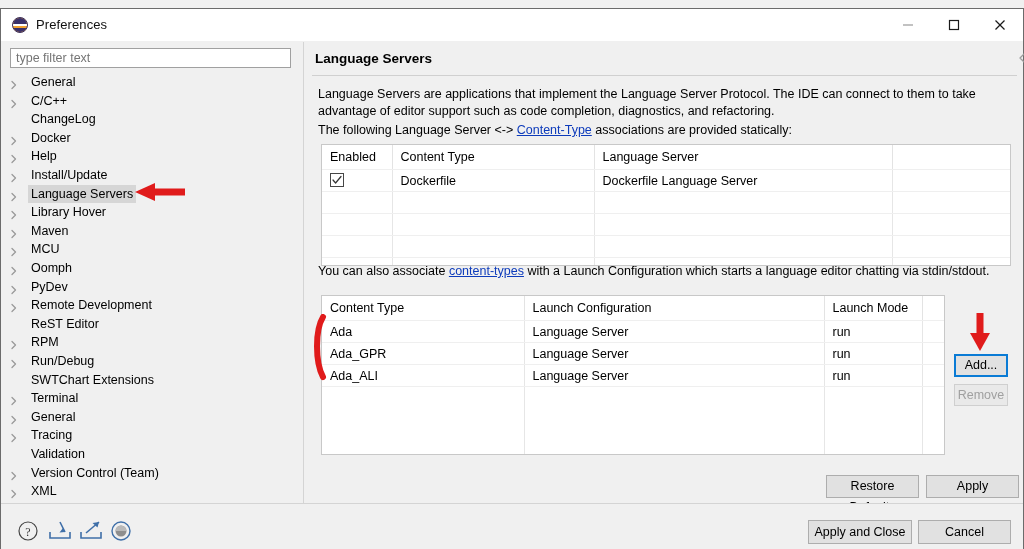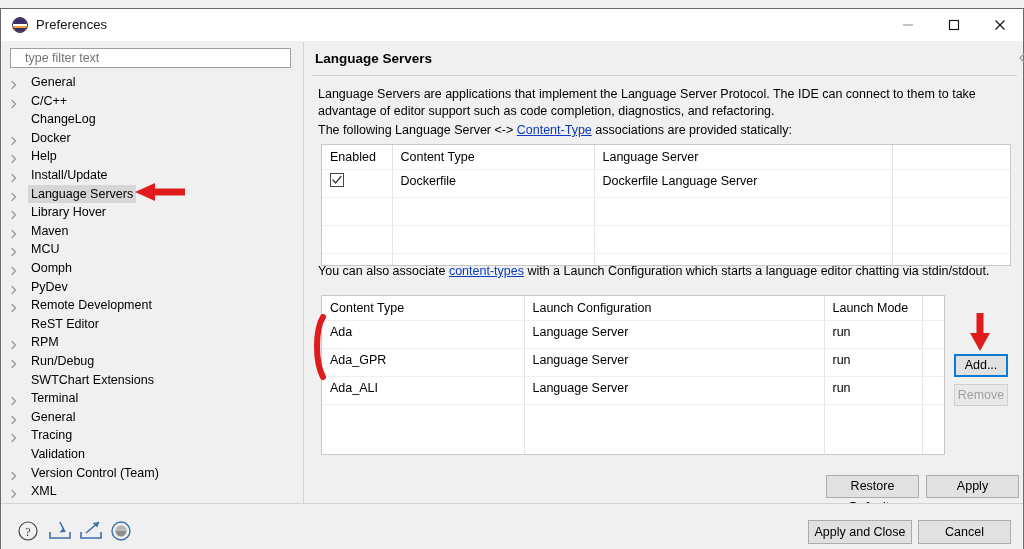--- a/index.html
+++ b/index.html
@@ -23,21 +23,21 @@
   .wbtn{position:absolute;top:0;width:46px;height:31px;cursor:default;}
   .wbtn svg{position:absolute;left:50%;top:50%;transform:translate(-50%,-50%);}
   #w-min{right:92px;}
   #w-max{right:46px;}
   #w-close{right:0px;}
 
   
   .filter{position:absolute;left:9px;top:39px;width:281px;height:20px;
      border:1px solid #a0a0a0;background:#fff;box-sizing:border-box;}
   .filter input{border:0;outline:0;width:100%;height:100%;box-sizing:border-box;
-     padding:0 14px;font-family:"Liberation Sans",sans-serif;font-size:12.5px;color:#8b5cf6;background:transparent;}
+     padding:0 5px;font-family:"Liberation Sans",sans-serif;font-size:12.5px;color:#8b5cf6;background:transparent;}
 
   .tree{position:absolute;left:0px;top:64px;width:300px;height:430px;}
   .tnode{position:absolute;left:8px;height:18px;line-height:18px;white-space:nowrap;}
   .tnode .arrow{position:absolute;left:0px;top:4px;width:10px;height:10px;}
   .tnode .lbl{position:absolute;left:19px;top:0;padding:0 3px;font-size:12.5px;color:#000;}
   .tnode.sel .lbl{background:#d6d6d6;}
 
   
   .vdiv{position:absolute;left:302px;top:33px;width:1px;height:461px;background:#d4d4d4;}
 
@@ -52,21 +52,21 @@
   .desc2{position:absolute;left:14px;top:81px;width:697px;font-size:12.5px;color:#000;}
   .link{color:#0d3bbb;text-decoration:underline;cursor:pointer;}
 
   
   .tbl{position:absolute;background:#fff;border:1px solid #c8c8c8;box-sizing:border-box;overflow:hidden;}
   #table-static{left:17px;top:102px;width:690px;height:122px;}
   #table-launch{left:17px;top:253px;width:624px;height:160px;}
   .tbl table{border-collapse:collapse;width:100%;table-layout:fixed;font-size:12.5px;}
   .tbl th{font-weight:normal;text-align:left;padding:2px 0 2px 8px;height:20px;
      border-right:1px solid #e3e3e3;border-bottom:1px solid #efefef;background:#fff;color:#000;}
-  .tbl td{padding:1px 0 7px 8px;height:19px;border-right:1px solid #e6e6e6;
+  .tbl td{padding:1px 0 1px 8px;height:19px;border-right:1px solid #e6e6e6;
      border-bottom:1px solid #efefef;background:#fff;color:#000;}
   .chk{display:inline-block;width:12px;height:12px;border:1px solid #464646;background:#fff;
      position:relative;vertical-align:-2px;}
   .chk svg{position:absolute;left:1px;top:1px;}
 
   
   .btn{position:absolute;font-family:"Liberation Sans",sans-serif;font-size:12.5px;
        background:#e1e1e1;border:1px solid #adadad;color:#000;text-align:center;cursor:default;
        box-sizing:border-box;}
   #btn-add{left:953px;top:345px;width:54px;height:23px;background:#e1e1e1;

